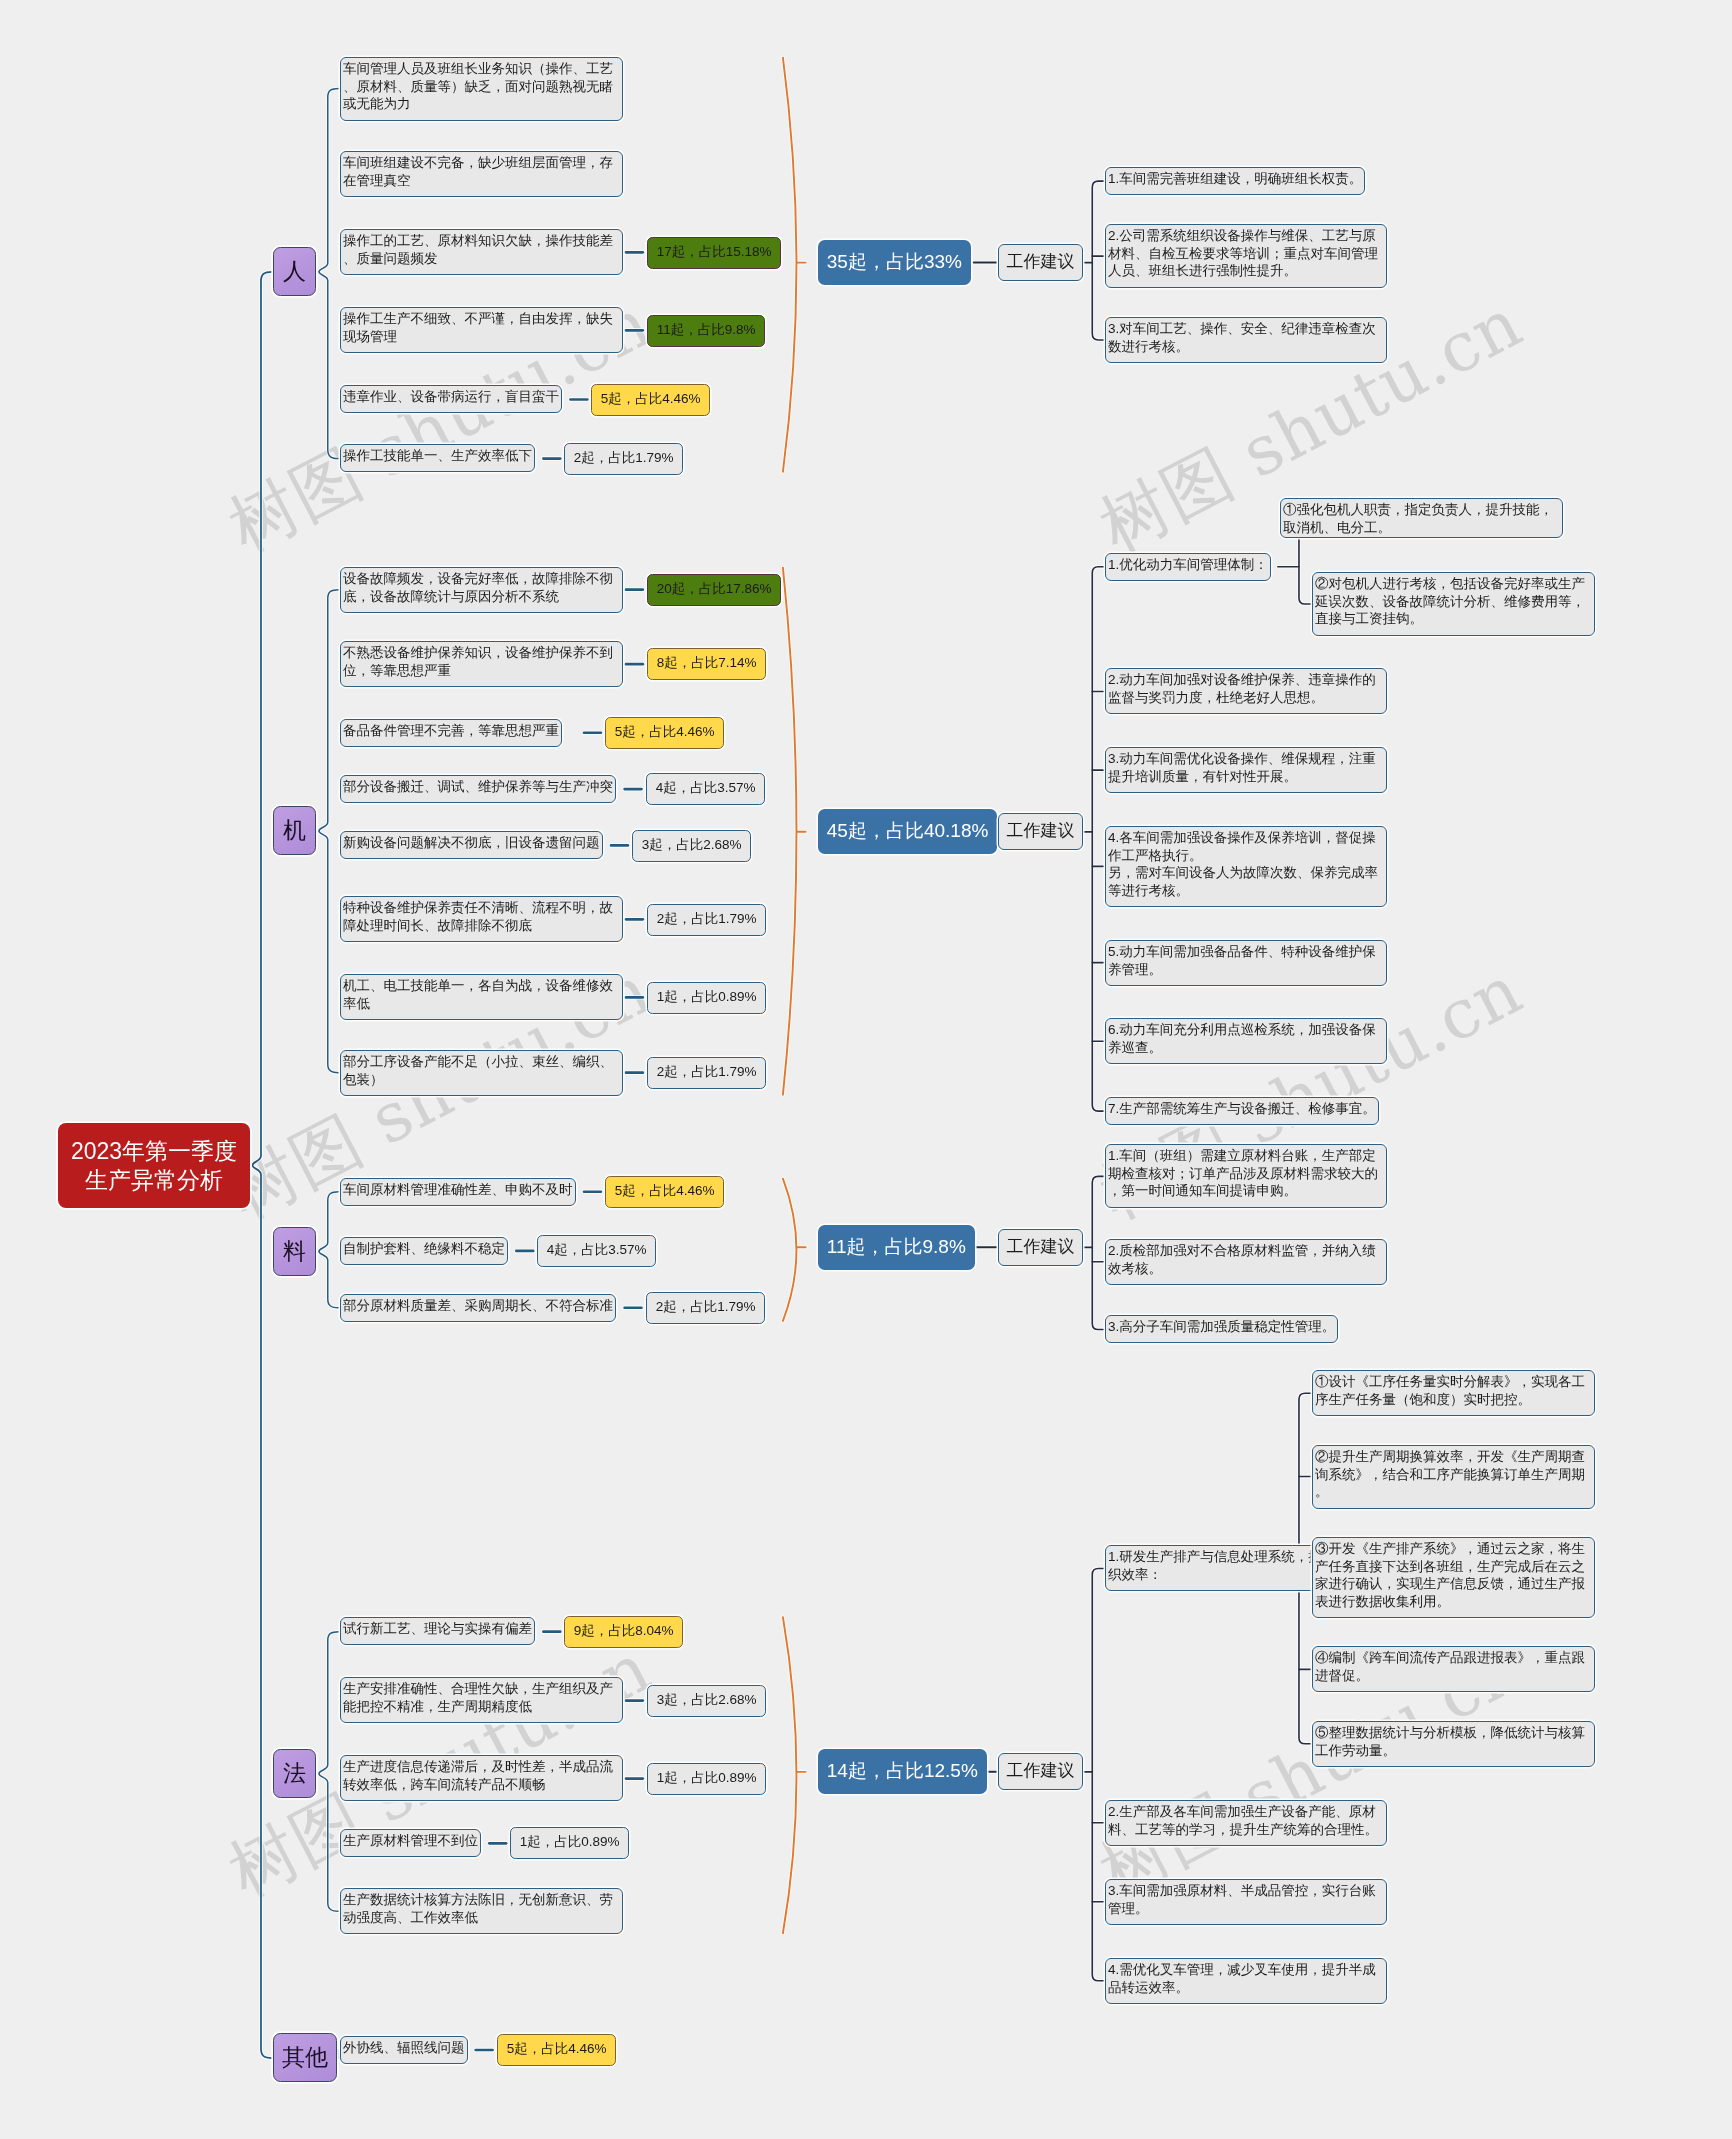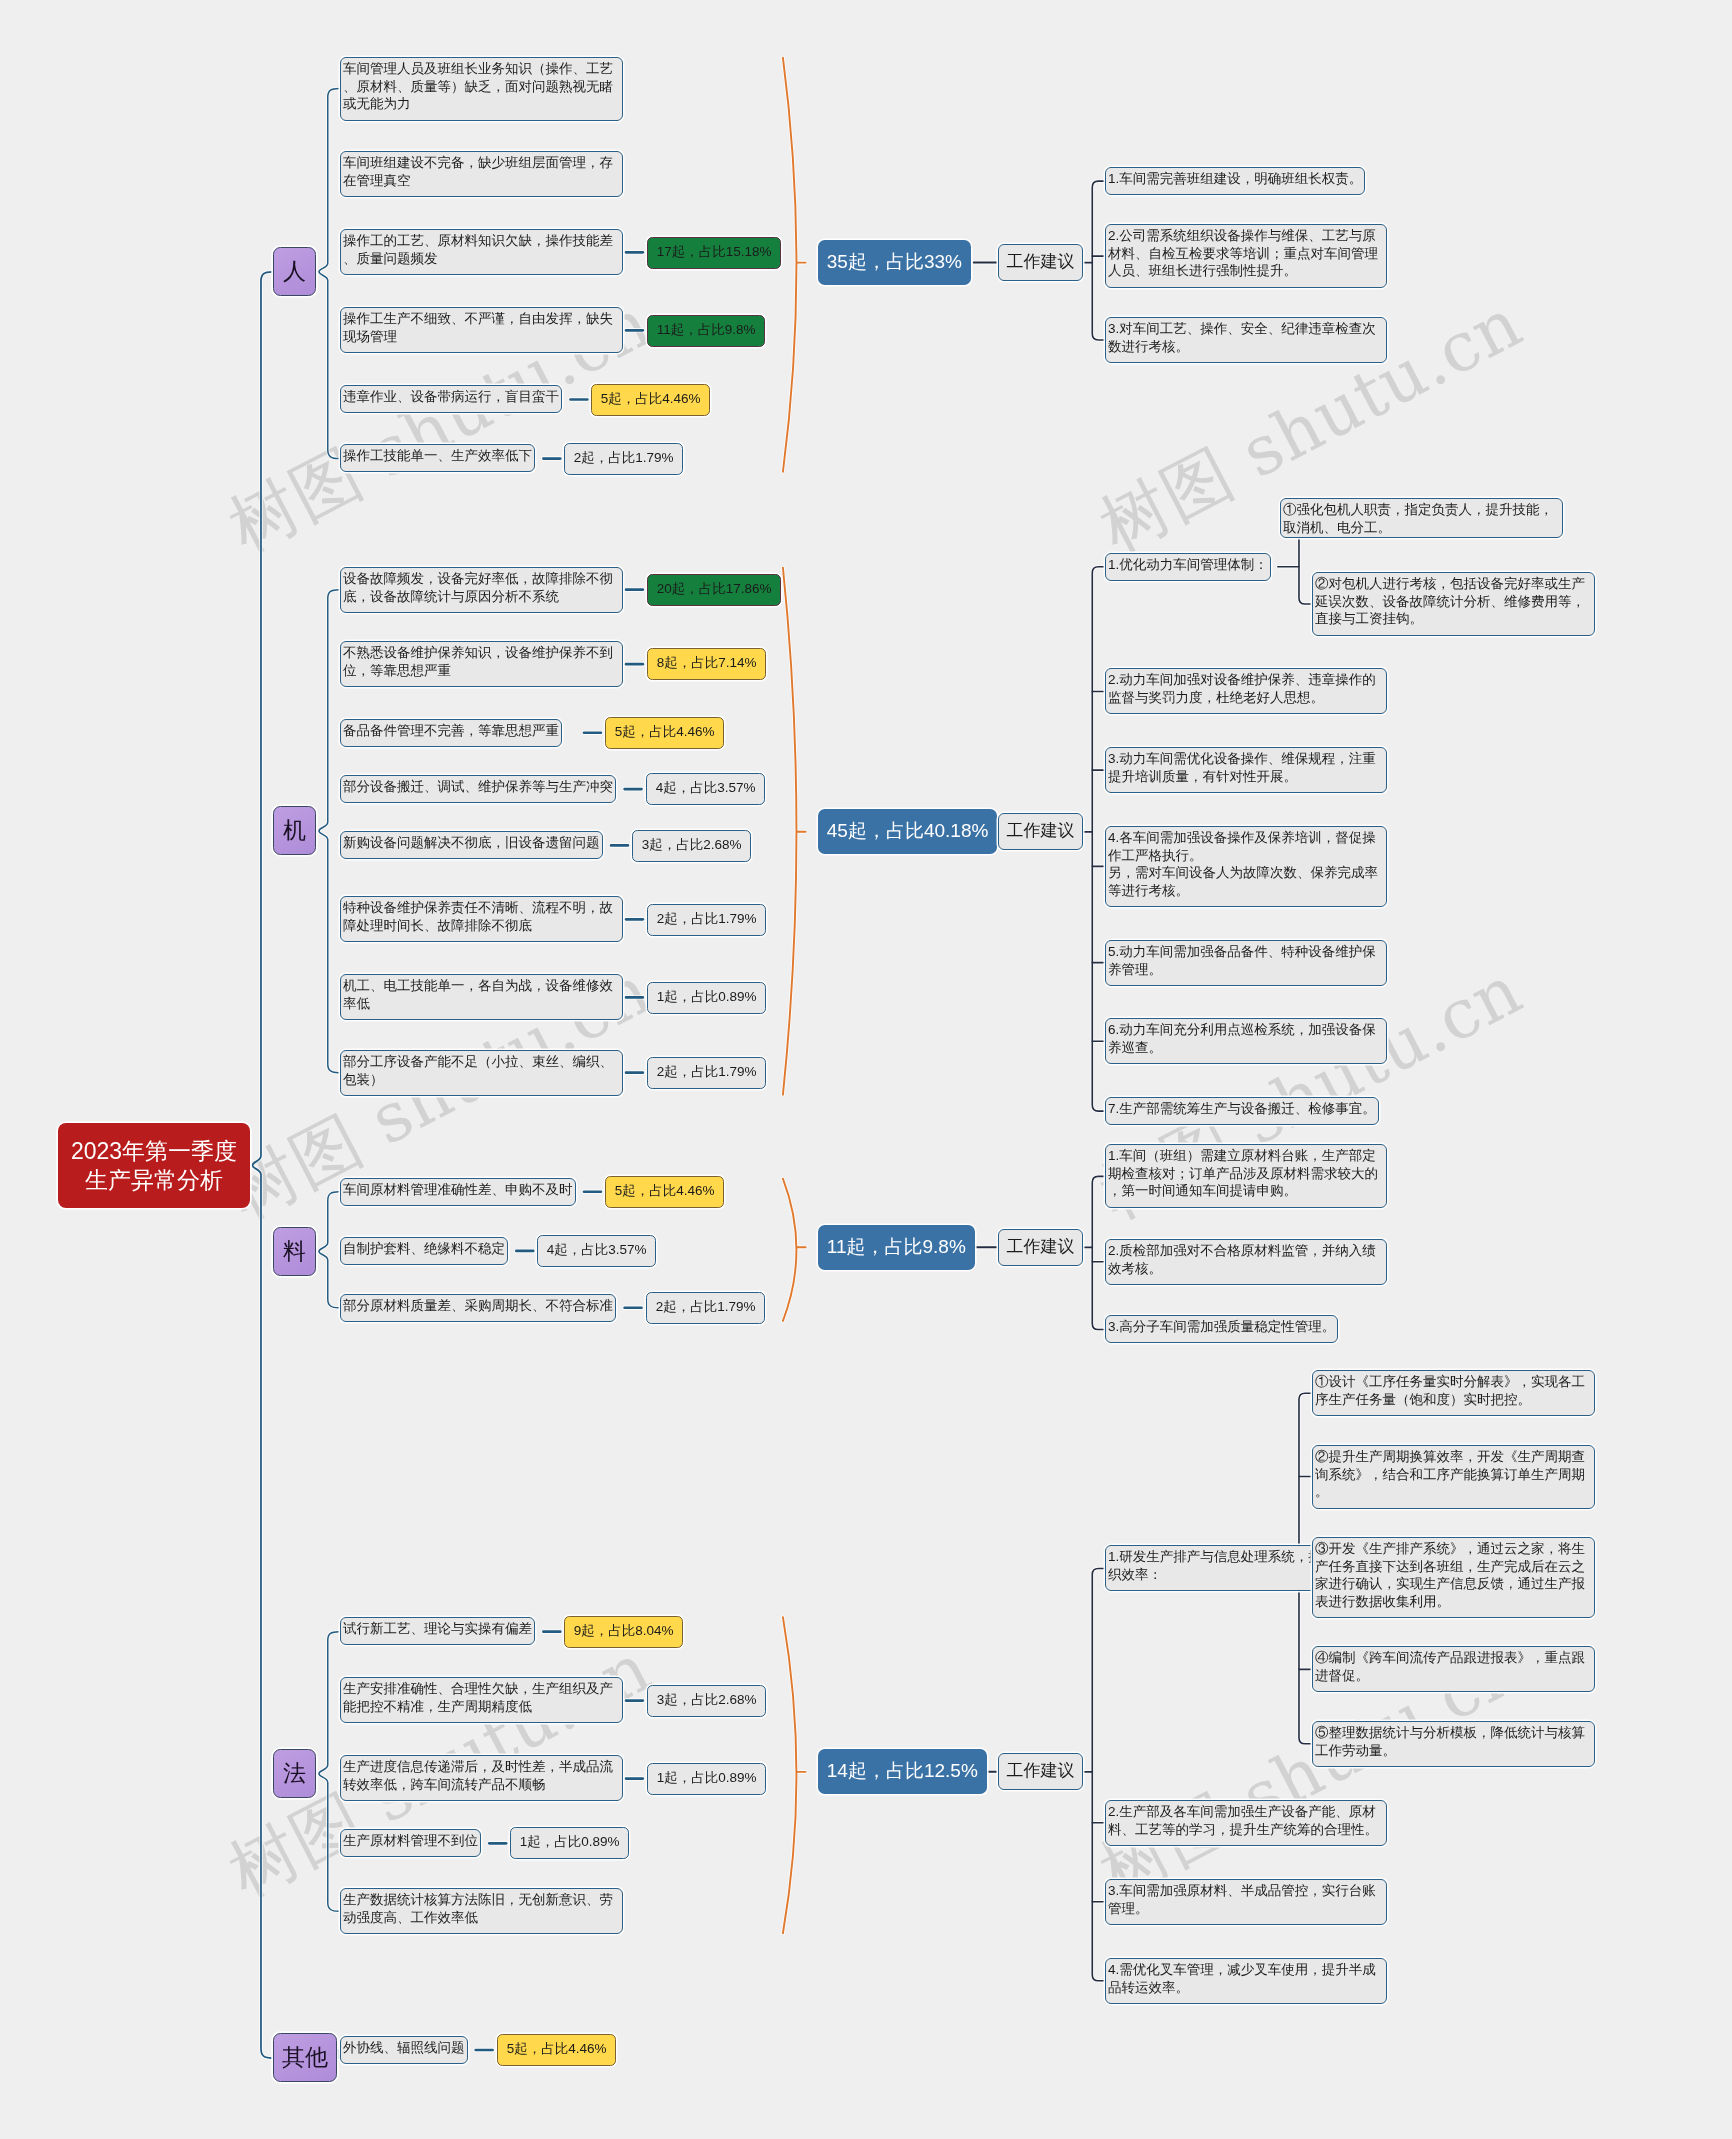--- a/index.html
+++ b/index.html
@@ -16,21 +16,21 @@
 .cat{background:linear-gradient(150deg,#bf9ee2 0%,#ae8cd8 100%);
  border:1.5px solid #3a4763;border-radius:7.4px;font-size:23px;color:#1a1024;
  display:flex;align-items:center;justify-content:center;
  box-shadow:0 0 0 1.8px rgba(255,255,255,.92);}
 .root{background:#b91c1c;border-radius:8px;color:#fff;font-size:23px;
  line-height:29px;display:flex;align-items:center;justify-content:center;
  text-align:center;white-space:pre-line;
  box-shadow:0 0 0 1.8px rgba(255,255,255,.92);}
 .badge{border-radius:5.4px;font-size:13.5px;line-height:17.6px;padding:5.4px 8.8px;
  white-space:nowrap;color:#1b1b1b;box-shadow:0 0 0 1.5px rgba(255,255,255,.92);}
-.badge.high{background:#15803d;border:1.1px solid #593040;}
+.badge.high{background:#4d7c0f;border:1.1px solid #593040;}
 .badge.mid{background:#ffd84b;border:1.1px solid #7d6030;}
 .badge.low{background:#e8e8e8;border:1.1px solid #2c5f86;}
 .summary{background:#3b72a6;border-radius:6.8px;color:#fff;font-size:19px;
  line-height:24px;padding:10px 8.8px;white-space:nowrap;
  box-shadow:0 0 0 1.6px rgba(255,255,255,.92);}
 .advlabel{background:#e8e8e8;border:1.1px solid #2c5f86;border-radius:6px;
  font-size:17px;line-height:21.7px;padding:6px 7.4px;white-space:nowrap;color:#1b1b1b;
  box-shadow:0 0 0 1.5px rgba(255,255,255,.92);}
 .wm{position:absolute;color:#d2d2d2;font-size:68px;line-height:68px;
  white-space:nowrap;font-family:"DejaVu Serif",serif;letter-spacing:0.7px;

